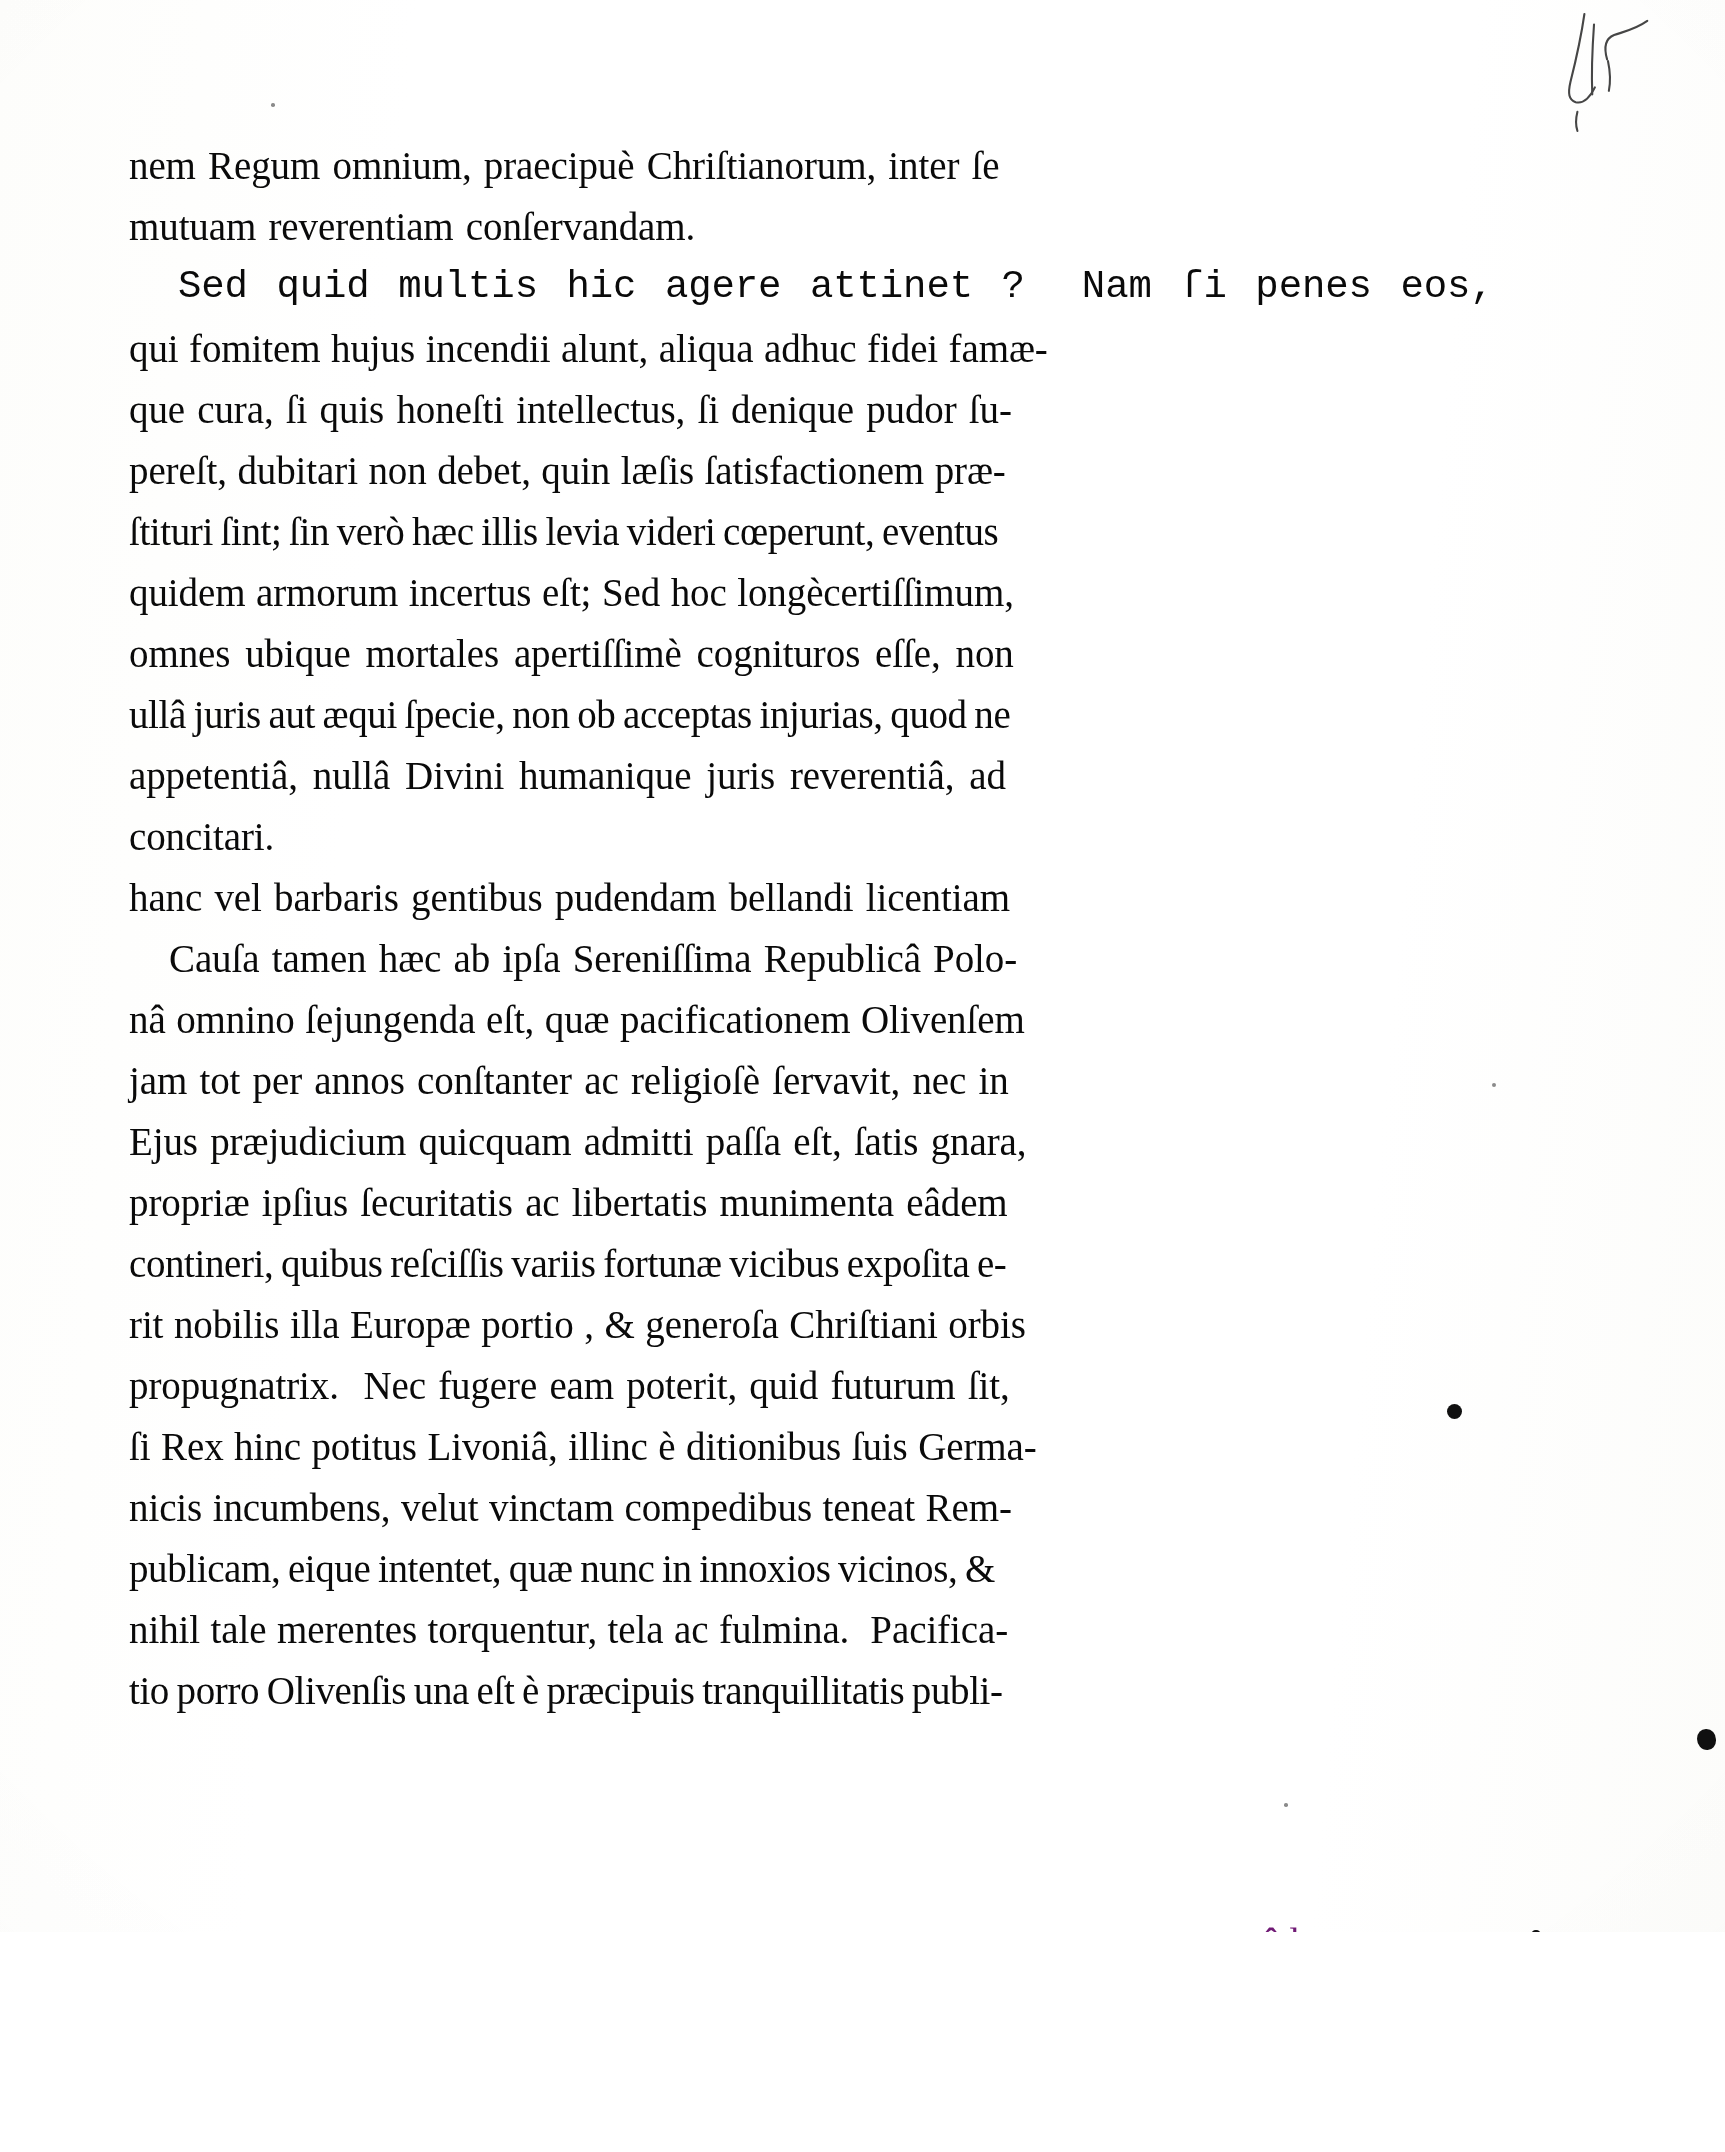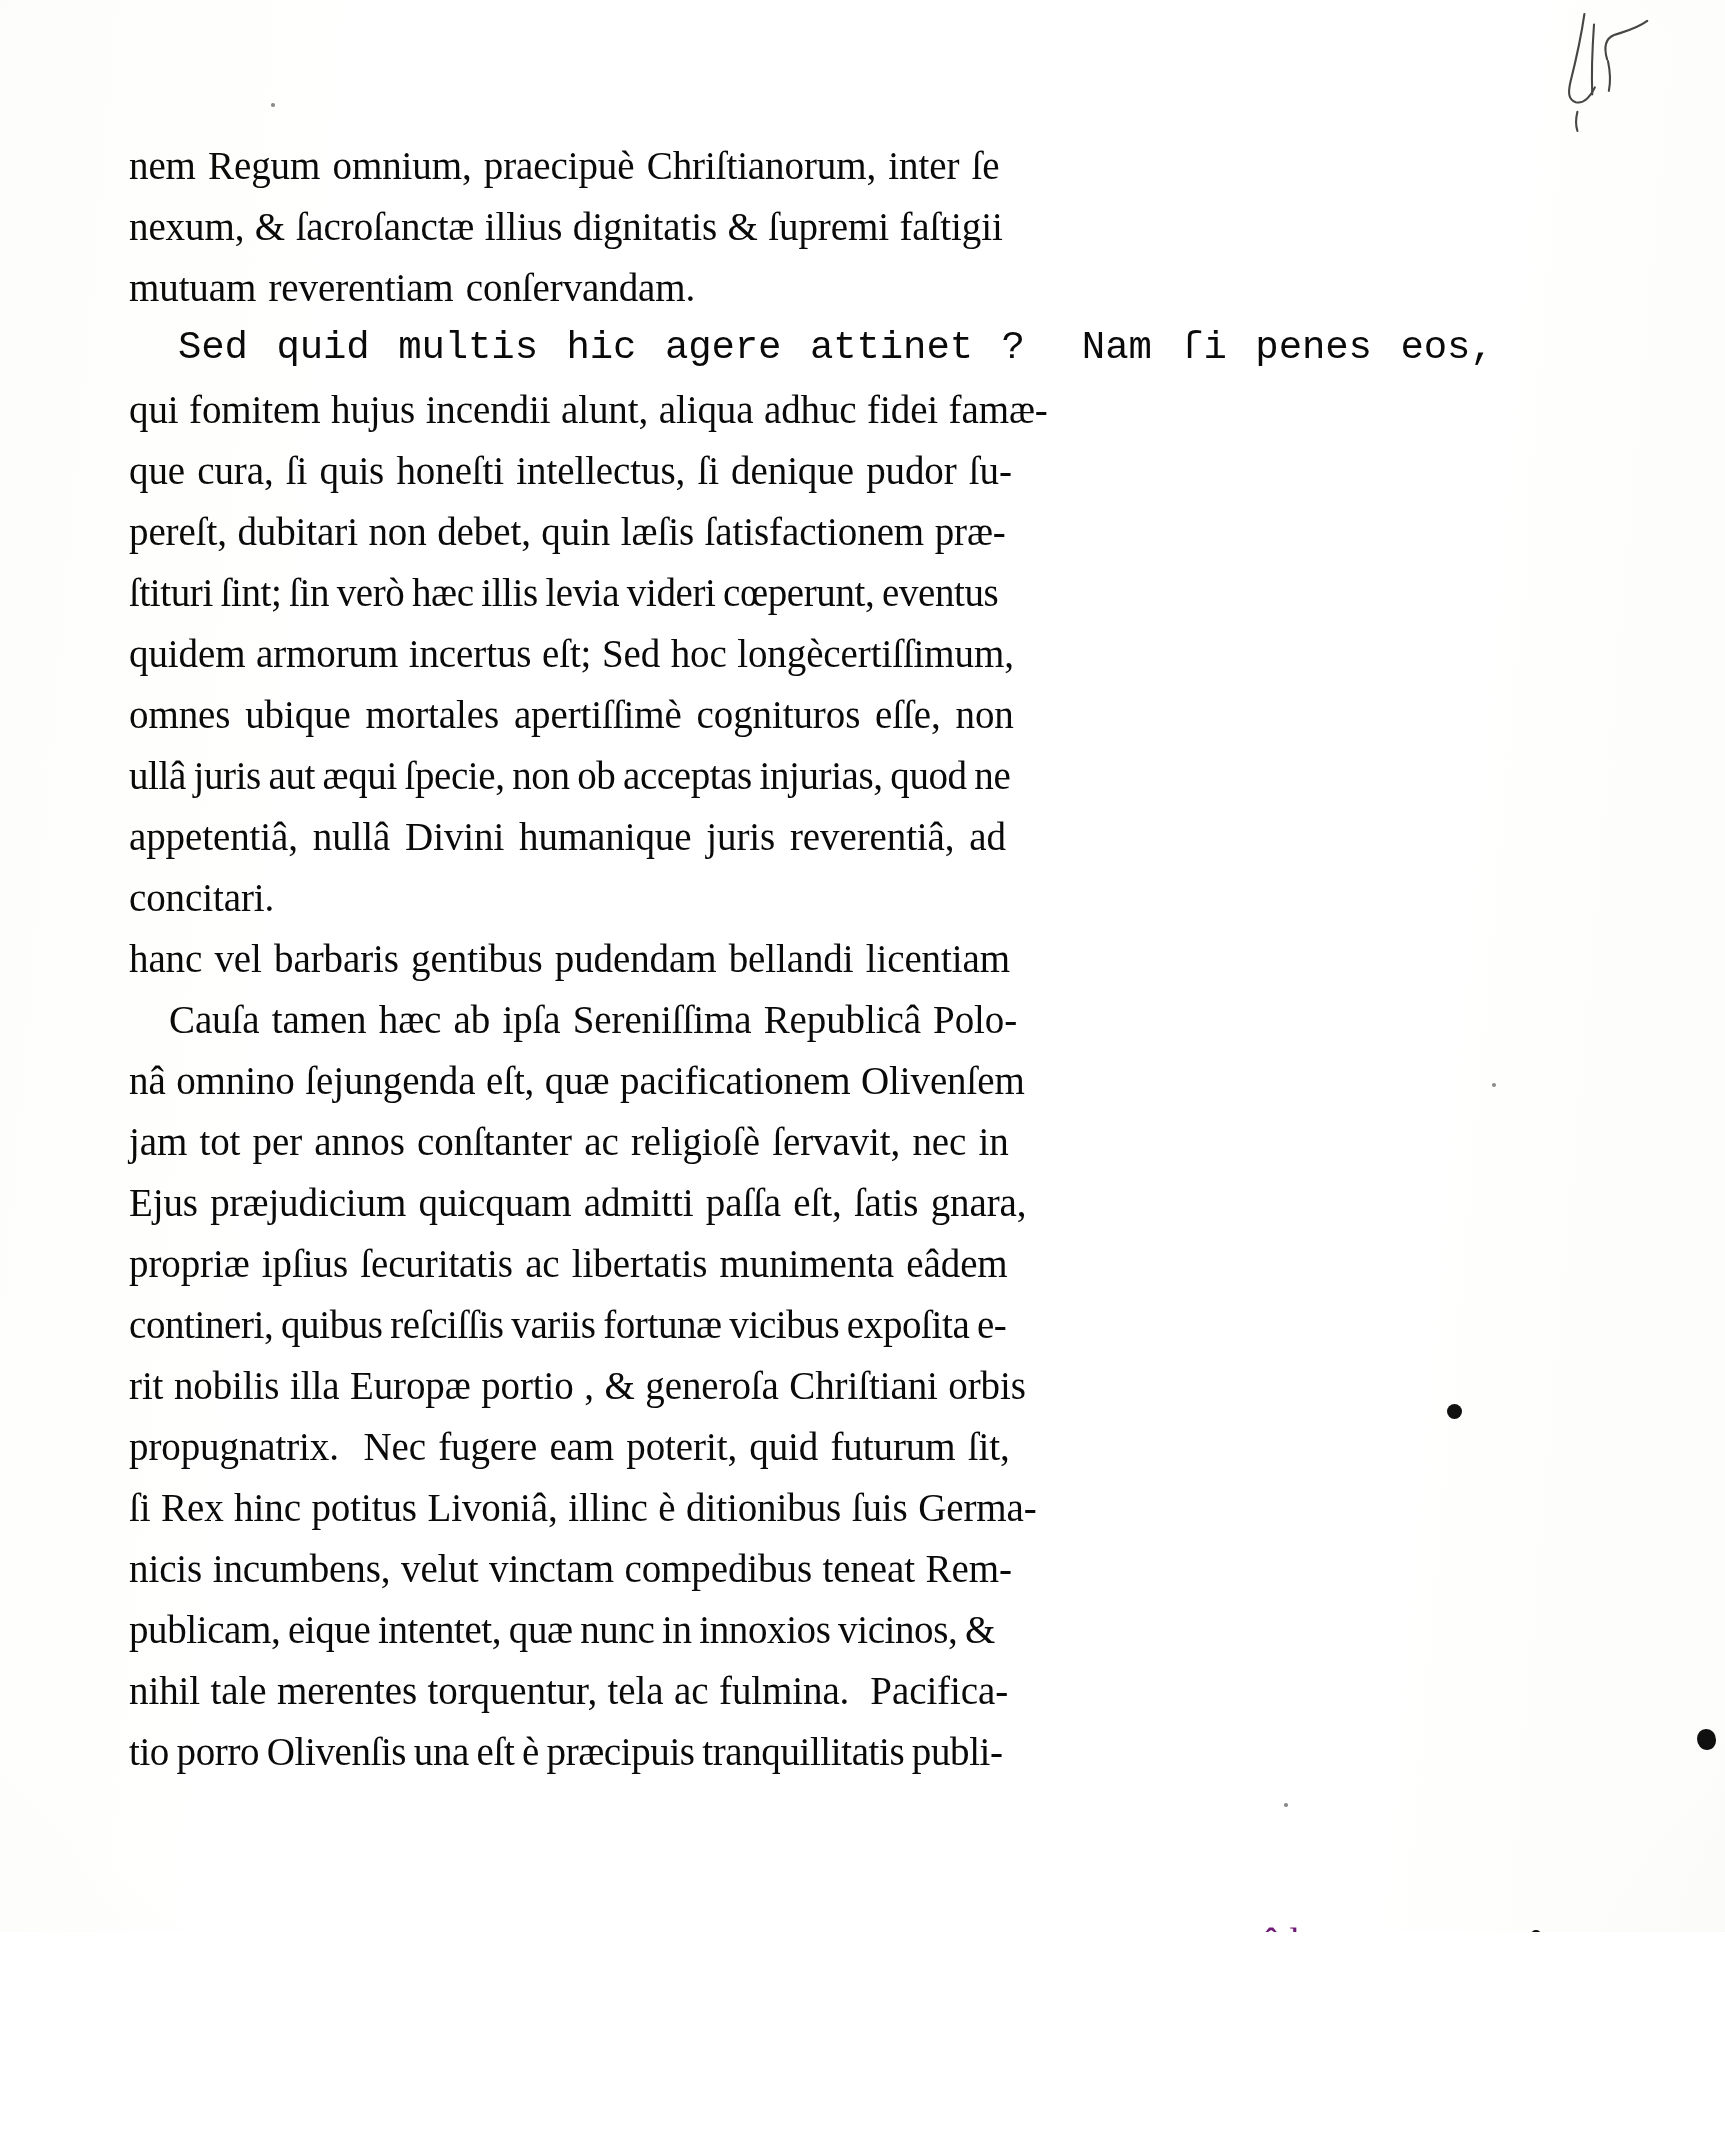--- a/index.html
+++ b/index.html
@@ -121,21 +121,20 @@
         <path d="M73 62 C76 76, 76 86, 74 96"></path>
         <path d="M38 120 C36 128, 36 136, 38 142"></path>
       </g>
     </svg>
   </div>
 
   <div id="text-block">
 
     <div class="para">
       <span class="line ws2">nem Regum omnium, praecipuè Chriſtianorum, inter ſe</span>
-      <span class="line ws1">nexum, &amp; ſacroſanctæ illius dignitatis &amp; ſupremi faſtigii</span>
       <span class="line ws2">mutuam reverentiam conſervandam.</span>
     </div>
 
     <div class="para">
       <span class="line ws3 lead-in">Sed quid multis hic agere attinet ?  Nam ſi penes eos,</span>
       <span class="line ws1">qui fomitem hujus incendii alunt, aliqua adhuc fidei famæ-</span>
       <span class="line ws2">que cura, ſi quis honeſti intellectus, ſi denique pudor ſu-</span>
       <span class="line ws1">pereſt, dubitari non debet, quin læſis ſatisfactionem præ-</span>
       <span class="line tight">ſtituri ſint; ſin verò hæc illis levia videri cœperunt, eventus</span>
       <span class="line ws1">quidem armorum incertus eſt; Sed hoc longècertiſſimum,</span>

